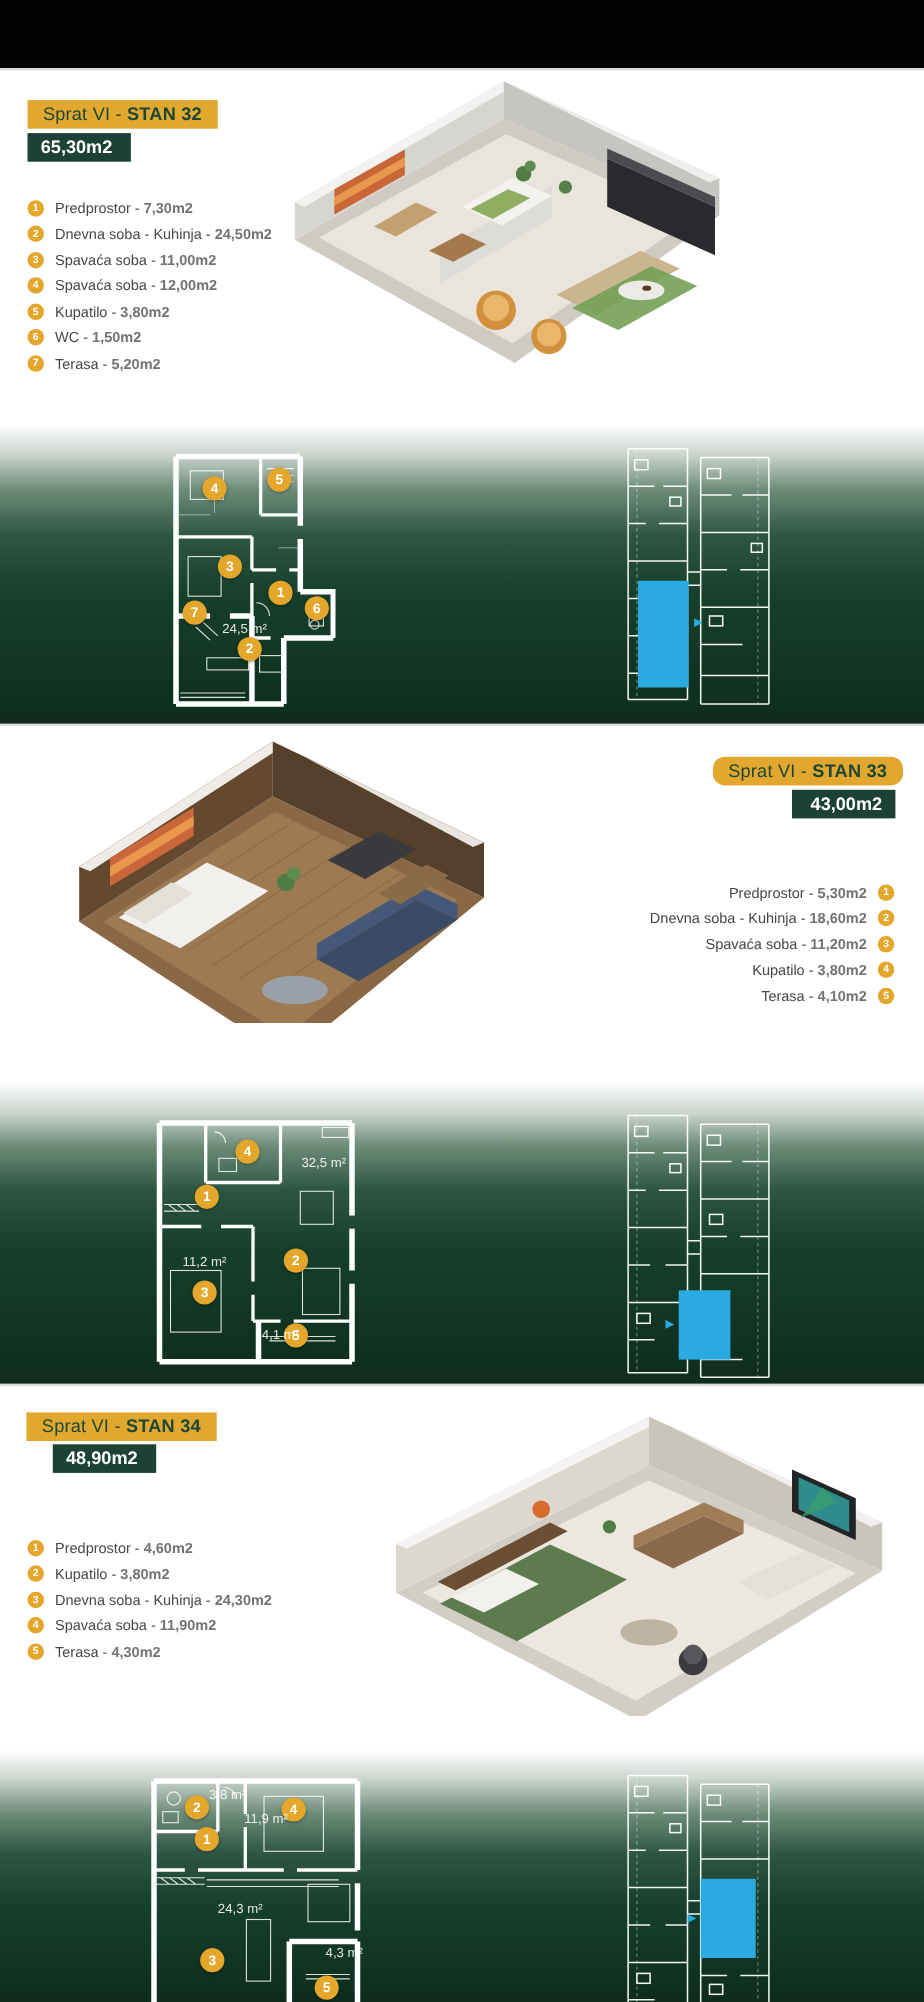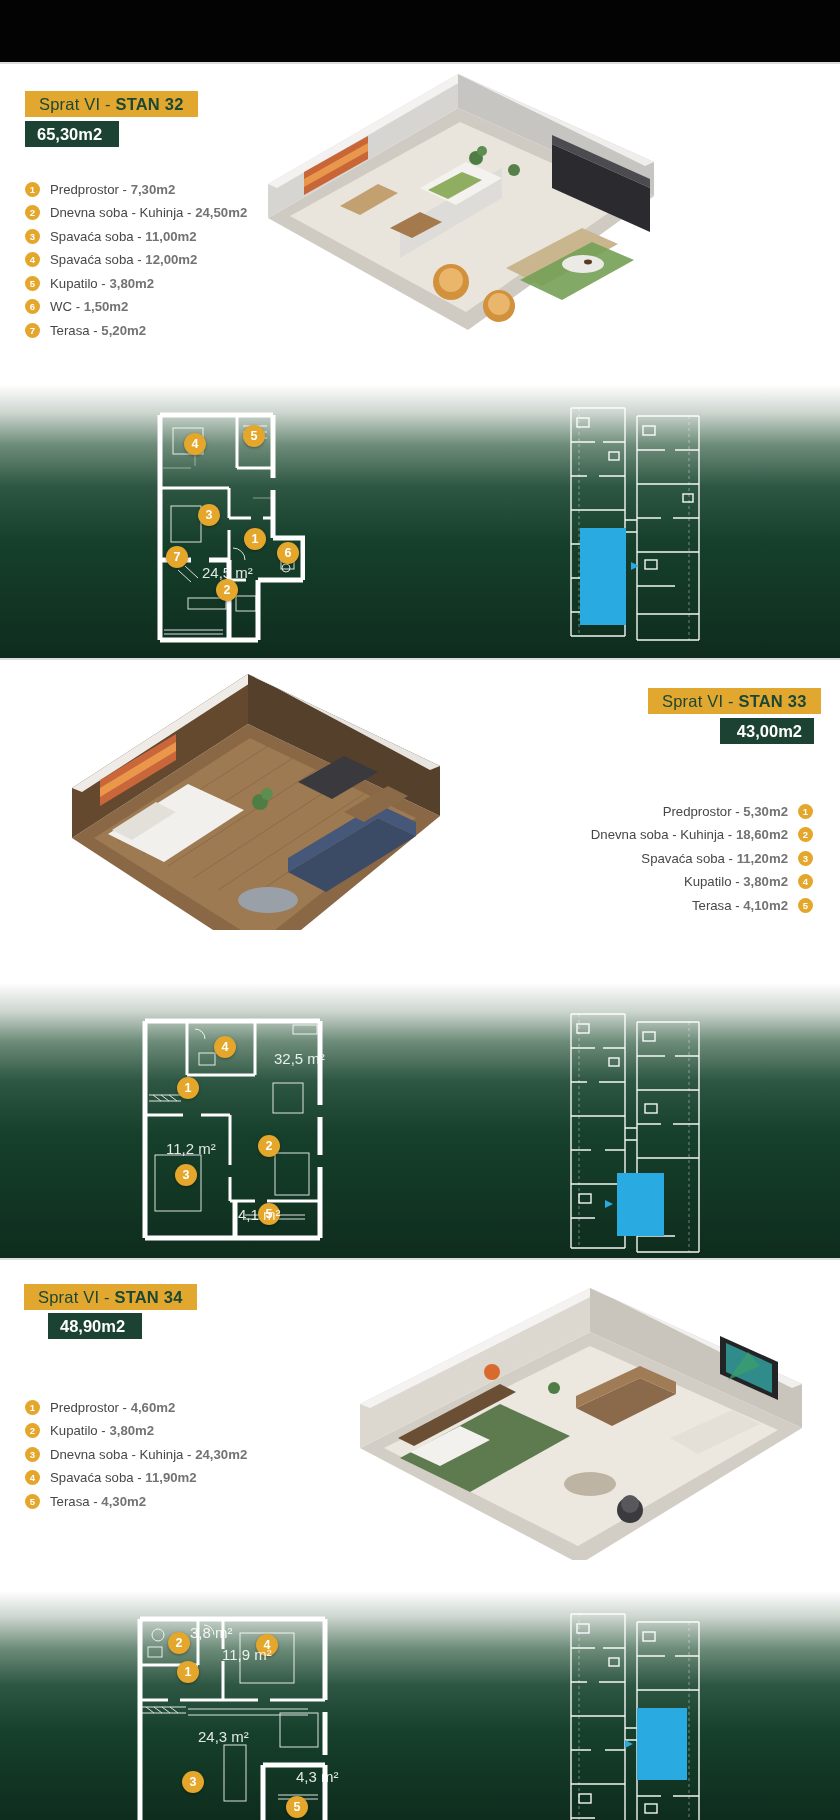--- a/index.html
+++ b/index.html
@@ -31,21 +31,21 @@
   .band1{top:340px;height:318px;
     background:linear-gradient(180deg,#ffffff 0%,#ffffff 14%,#ccd5ce 23%,#6d8c79 33%,#2e5743 46%,#16402c 63%,#0e2c1d 100%);}
   .band2{top:930px;height:328px;
     background:linear-gradient(180deg,#ffffff 0%,#ffffff 16%,#ccd5ce 25%,#6d8c79 34%,#2e5743 46%,#16402c 62%,#0e2c1d 100%);}
   .band3{top:1560px;height:260px;overflow:hidden;
     background:linear-gradient(180deg,#ffffff 0%,#ffffff 12%,#ccd5ce 22%,#6d8c79 34%,#2e5743 48%,#16402c 66%,#0e2c1d 100%);}
 
   .plan-marker{position:absolute;width:22px;height:22px;border-radius:50%;background:#E4A62B;
                color:#fff;font-weight:bold;font-size:12.5px;line-height:22px;text-align:center;
                box-shadow:0 1px 3px rgba(0,0,0,.35);}
-  .plan-label{position:absolute;color:#ffffff;opacity:.88;font-size:15px;white-space:nowrap;}
+  .plan-label{position:absolute;color:#ffffff;opacity:.88;font-size:12px;white-space:nowrap;}
 
   .abs{position:absolute;}
   svg{display:block;}
 </style>
 </head>
 <body>
 
 <div class="page">
 
   <div class="topbar"></div>
@@ -168,21 +168,21 @@
       <g stroke="#ffffff" stroke-width="0.8" fill="none" opacity="0.5">
         <path d="M14,6 V234" stroke-dasharray="3,3"></path>
         <path d="M124,14 V238" stroke-dasharray="3,3"></path>
       </g>
       <rect x="15" y="126" width="46" height="97" fill="#29ABE2"></rect>
       <polygon points="66,160 74,164 66,168" fill="#29ABE2"></polygon>
     </svg>
   </div>
   <div class="hairline" style="top:658px;"></div>
 
-  <div class="gold-tag" style="left:648px;top:688px;">
+  <div class="gold-tag" style="left:648px;top:688px;border-radius:11px;">
     <span>Sprat VI - </span><span class="b">STAN 33</span>
   </div>
   <div class="area-tag right" style="left:720px;top:718px;padding-left:12px;">43,00m2</div>
 
   <div class="room-list" style="right:27px;top:803px;align-items:flex-end;">
     <div class="room-row rtl">
         <span class="room-text"><span>Predprostor - </span><span class="v">5,30m2</span></span>
         <span class="num-circle">1</span>
       </div>
     <div class="room-row rtl">

